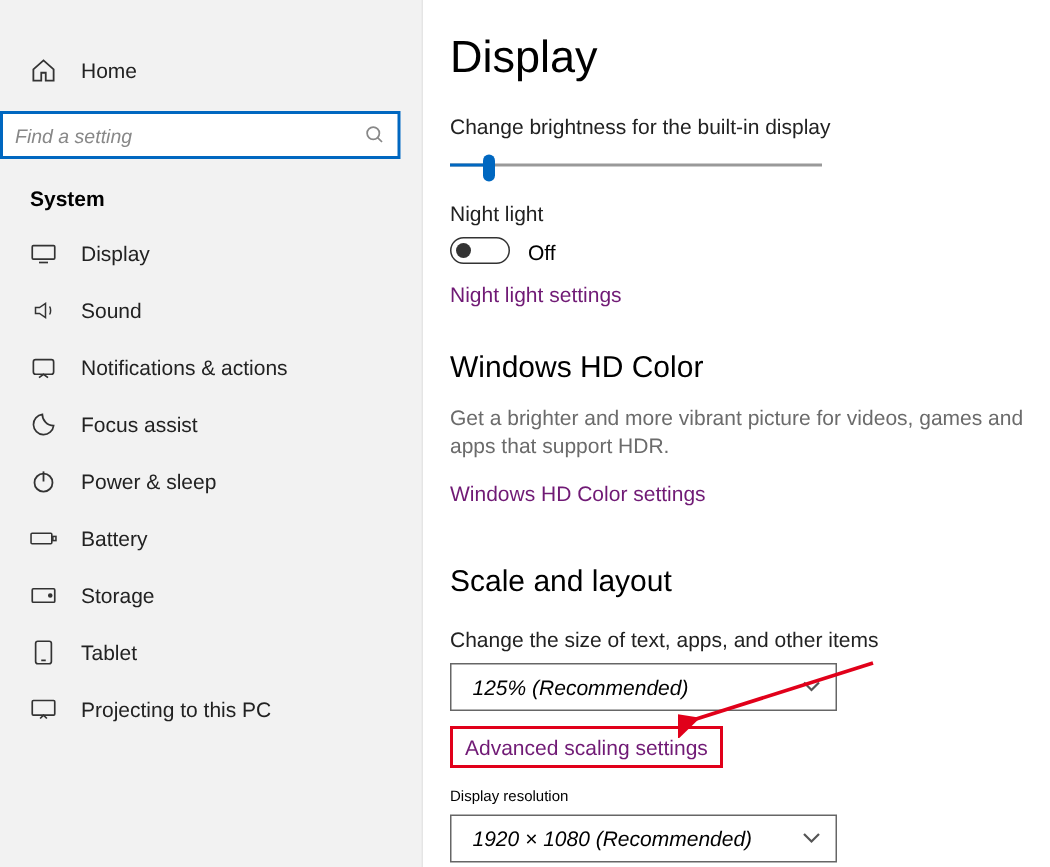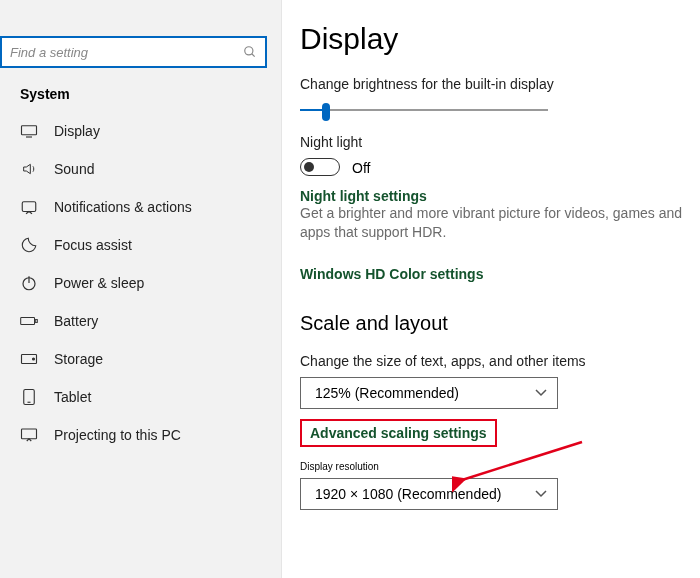--- a/index.html
+++ b/index.html
@@ -79,46 +79,54 @@
   .toggle-row { display:flex; align-items:flex-end; gap:12px; margin-bottom:12px;}
   .toggle {
     width:40px; height:18px; border:1px solid #333; border-radius:10px;
     position:relative; background:#fff;
   }
   .toggle-knob {
     width:10px; height:10px; background:#333; border-radius:50%;
     position:absolute; left:3px; top:3px;
   }
   .toggle-label { font-size:14px; }
-  .link { color:#14532d; font-size:14px; cursor:pointer; display:inline-block;font-weight:bold; }
+  .link { color:#701a75; font-size:14px; cursor:pointer; display:inline-block; }
   .hd-heading { font-size:20px; font-weight:400; margin-top:30px; margin-bottom:12px; }
-  .hd-desc { font-size:14px; color:#6b6b6b; line-height:1.35; margin-bottom:24px; max-width:400px;}
-  .scale-heading { font-size:20px; font-weight:400; margin-top:30px; margin-bottom:18px;}
+  .hd-desc { font-size:14px; color:#6b6b6b; line-height:1.35; margin-bottom:14px; max-width:400px;}
+  .scale-heading { font-size:20px; font-weight:400; margin-top:40px; margin-bottom:18px;}
   .dropdown {
     width:258px; height:32px; border:1px solid #666; background:#fff;
     display:flex; align-items:center; justify-content:space-between;
-    padding:0 10px 0 14px; font-size:14px; margin-bottom:10px; cursor:pointer;
+    padding:0 10px 0 14px; font-size:14px; margin-bottom:10px; cursor:pointer;font-style:italic;
   }
   .dropdown .chev { font-size:12px; color:#555;}
   .adv-wrap {
     display:inline-block; border:2px solid #e1001a; padding:4px 8px;
     margin-bottom:14px;
   }
   .res-label { font-size:10px; margin-bottom:6px; }
   .arrow-annot {
     position:absolute; pointer-events:none;
   }
   svg { display:block; }
 </style>
 </head>
 <body>
 
 <div class="app">
   <div class="sidebar">
 
+    <div class="home-row">
+      <span class="icon-slot">
+        <svg width="18" height="18" viewBox="0 0 24 24" fill="none" stroke="#333" stroke-width="1.6">
+            <path d="M3 11 L12 3 L21 11 V21 H14 V14 H10 V21 H3 Z"></path>
+          </svg>
+      </span>
+      <span class="label">Home</span>
+    </div>
 
     <div class="search-wrap">
       <div class="search-box">
         <input type="text" placeholder="Find a setting" style="">
         <span class="search-glyph">
           <svg width="14" height="14" viewBox="0 0 24 24" fill="none" stroke="#888" stroke-width="2">
               <circle cx="10" cy="10" r="7"></circle>
               <line x1="20" y1="20" x2="15" y2="15"></line>
             </svg>
         </span>
@@ -221,20 +229,21 @@
 
     <div class="section-label">Night light</div>
     <div class="toggle-row">
       <div class="toggle">
         <div class="toggle-knob"></div>
       </div>
       <span class="toggle-label">Off</span>
     </div>
     <span class="link">Night light settings</span>
 
+    <div class="hd-heading">Windows HD Color</div>
     <div class="hd-desc">Get a brighter and more vibrant picture for videos, games and apps that support HDR.</div>
     <span class="link">Windows HD Color settings</span>
 
     <div class="scale-heading">Scale and layout</div>
     <div class="section-label">Change the size of text, apps, and other items</div>
     <div class="dropdown">
       <span>125% (Recommended)</span>
       <span class="chev">
         <svg width="12" height="8" viewBox="0 0 12 8" fill="none" stroke="#555" stroke-width="1.5">
             <path d="M1 1l5 5 5-5"></path>

